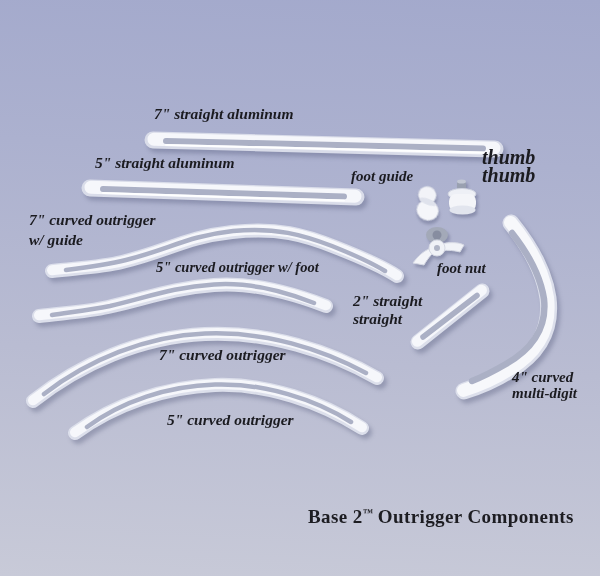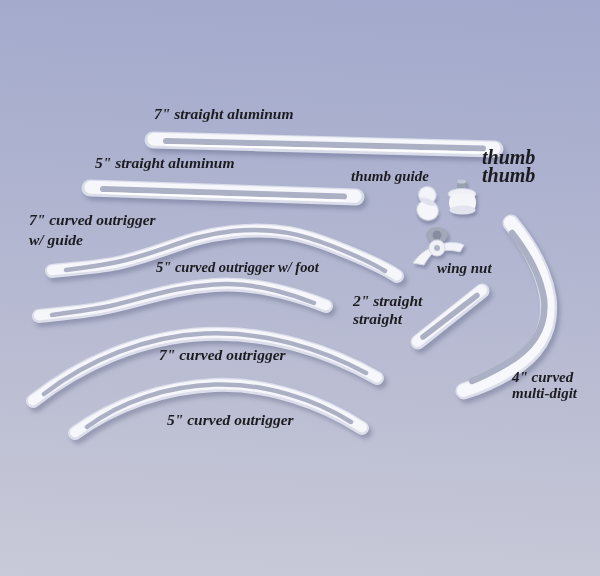--- a/index.html
+++ b/index.html
@@ -99,43 +99,46 @@
       <circle cx="437" cy="235" r="4.5" fill="#878da0"></circle>
       <path d="M434,247 C424,250 418,256 413,263 L424,265 C428,258 433,252 437,250 Z" fill="#f4f5f9" stroke="#d6d9e4" stroke-width="1"></path>
       <path d="M441,244 C450,242 458,242 464,245 L460,252 C452,250 445,250 441,251 Z" fill="#f1f3f8" stroke="#d6d9e4" stroke-width="1"></path>
       <circle cx="437" cy="248" r="8" fill="#f0f2f7" stroke="#d6d9e4" stroke-width="1"></circle>
       <circle cx="437" cy="248" r="3" fill="#b0b5c6"></circle>
     </g>
   </svg>
 
   <div class="lbl" style="left:154px;top:104px;">7" straight aluminum</div>
   <div class="lbl" style="left:95px;top:153px;">5" straight aluminum</div>
-  <div class="lbl" style="left:351px;top:166px;font-size:15px;">thumb guide</div>
+  <div class="lbl" style="left:351px;top:166px;font-size:15px;">foot guide</div>
 
   <div class="lbl" style="left:482px;top:148px;font-size:20px;line-height:18px;">
     <div>thumb</div>
     <div>thumb</div>
   </div>
 
   <div class="lbl" style="left:29px;top:210px;">
     <div>7" curved outrigger</div>
     <div>w/ guide</div>
   </div>
 
   <div class="lbl small" style="left:156px;top:259px;">5" curved outrigger w/ foot</div>
 
-  <div class="lbl" style="left:437px;top:258px;font-size:15px;">wing nut</div>
+  <div class="lbl" style="left:437px;top:258px;font-size:15px;">foot nut</div>
 
   <div class="lbl" style="left:353px;top:292px;line-height:18px;">
     <div>2" straight</div>
     <div>straight</div>
   </div>
 
   <div class="lbl" style="left:512px;top:369px;font-size:15px;line-height:16px;">
     <div>4" curved</div>
     <div>multi-digit</div>
   </div>
 
   <div class="lbl" style="left:159px;top:345px;">7" curved outrigger</div>
   <div class="lbl" style="left:167px;top:410px;">5" curved outrigger</div>
 
+  <div class="caption">
+    <span>Base 2</span><sup>™</sup><span> Outrigger Components</span>
+  </div>
 
 </div>
 
 </body></html>

